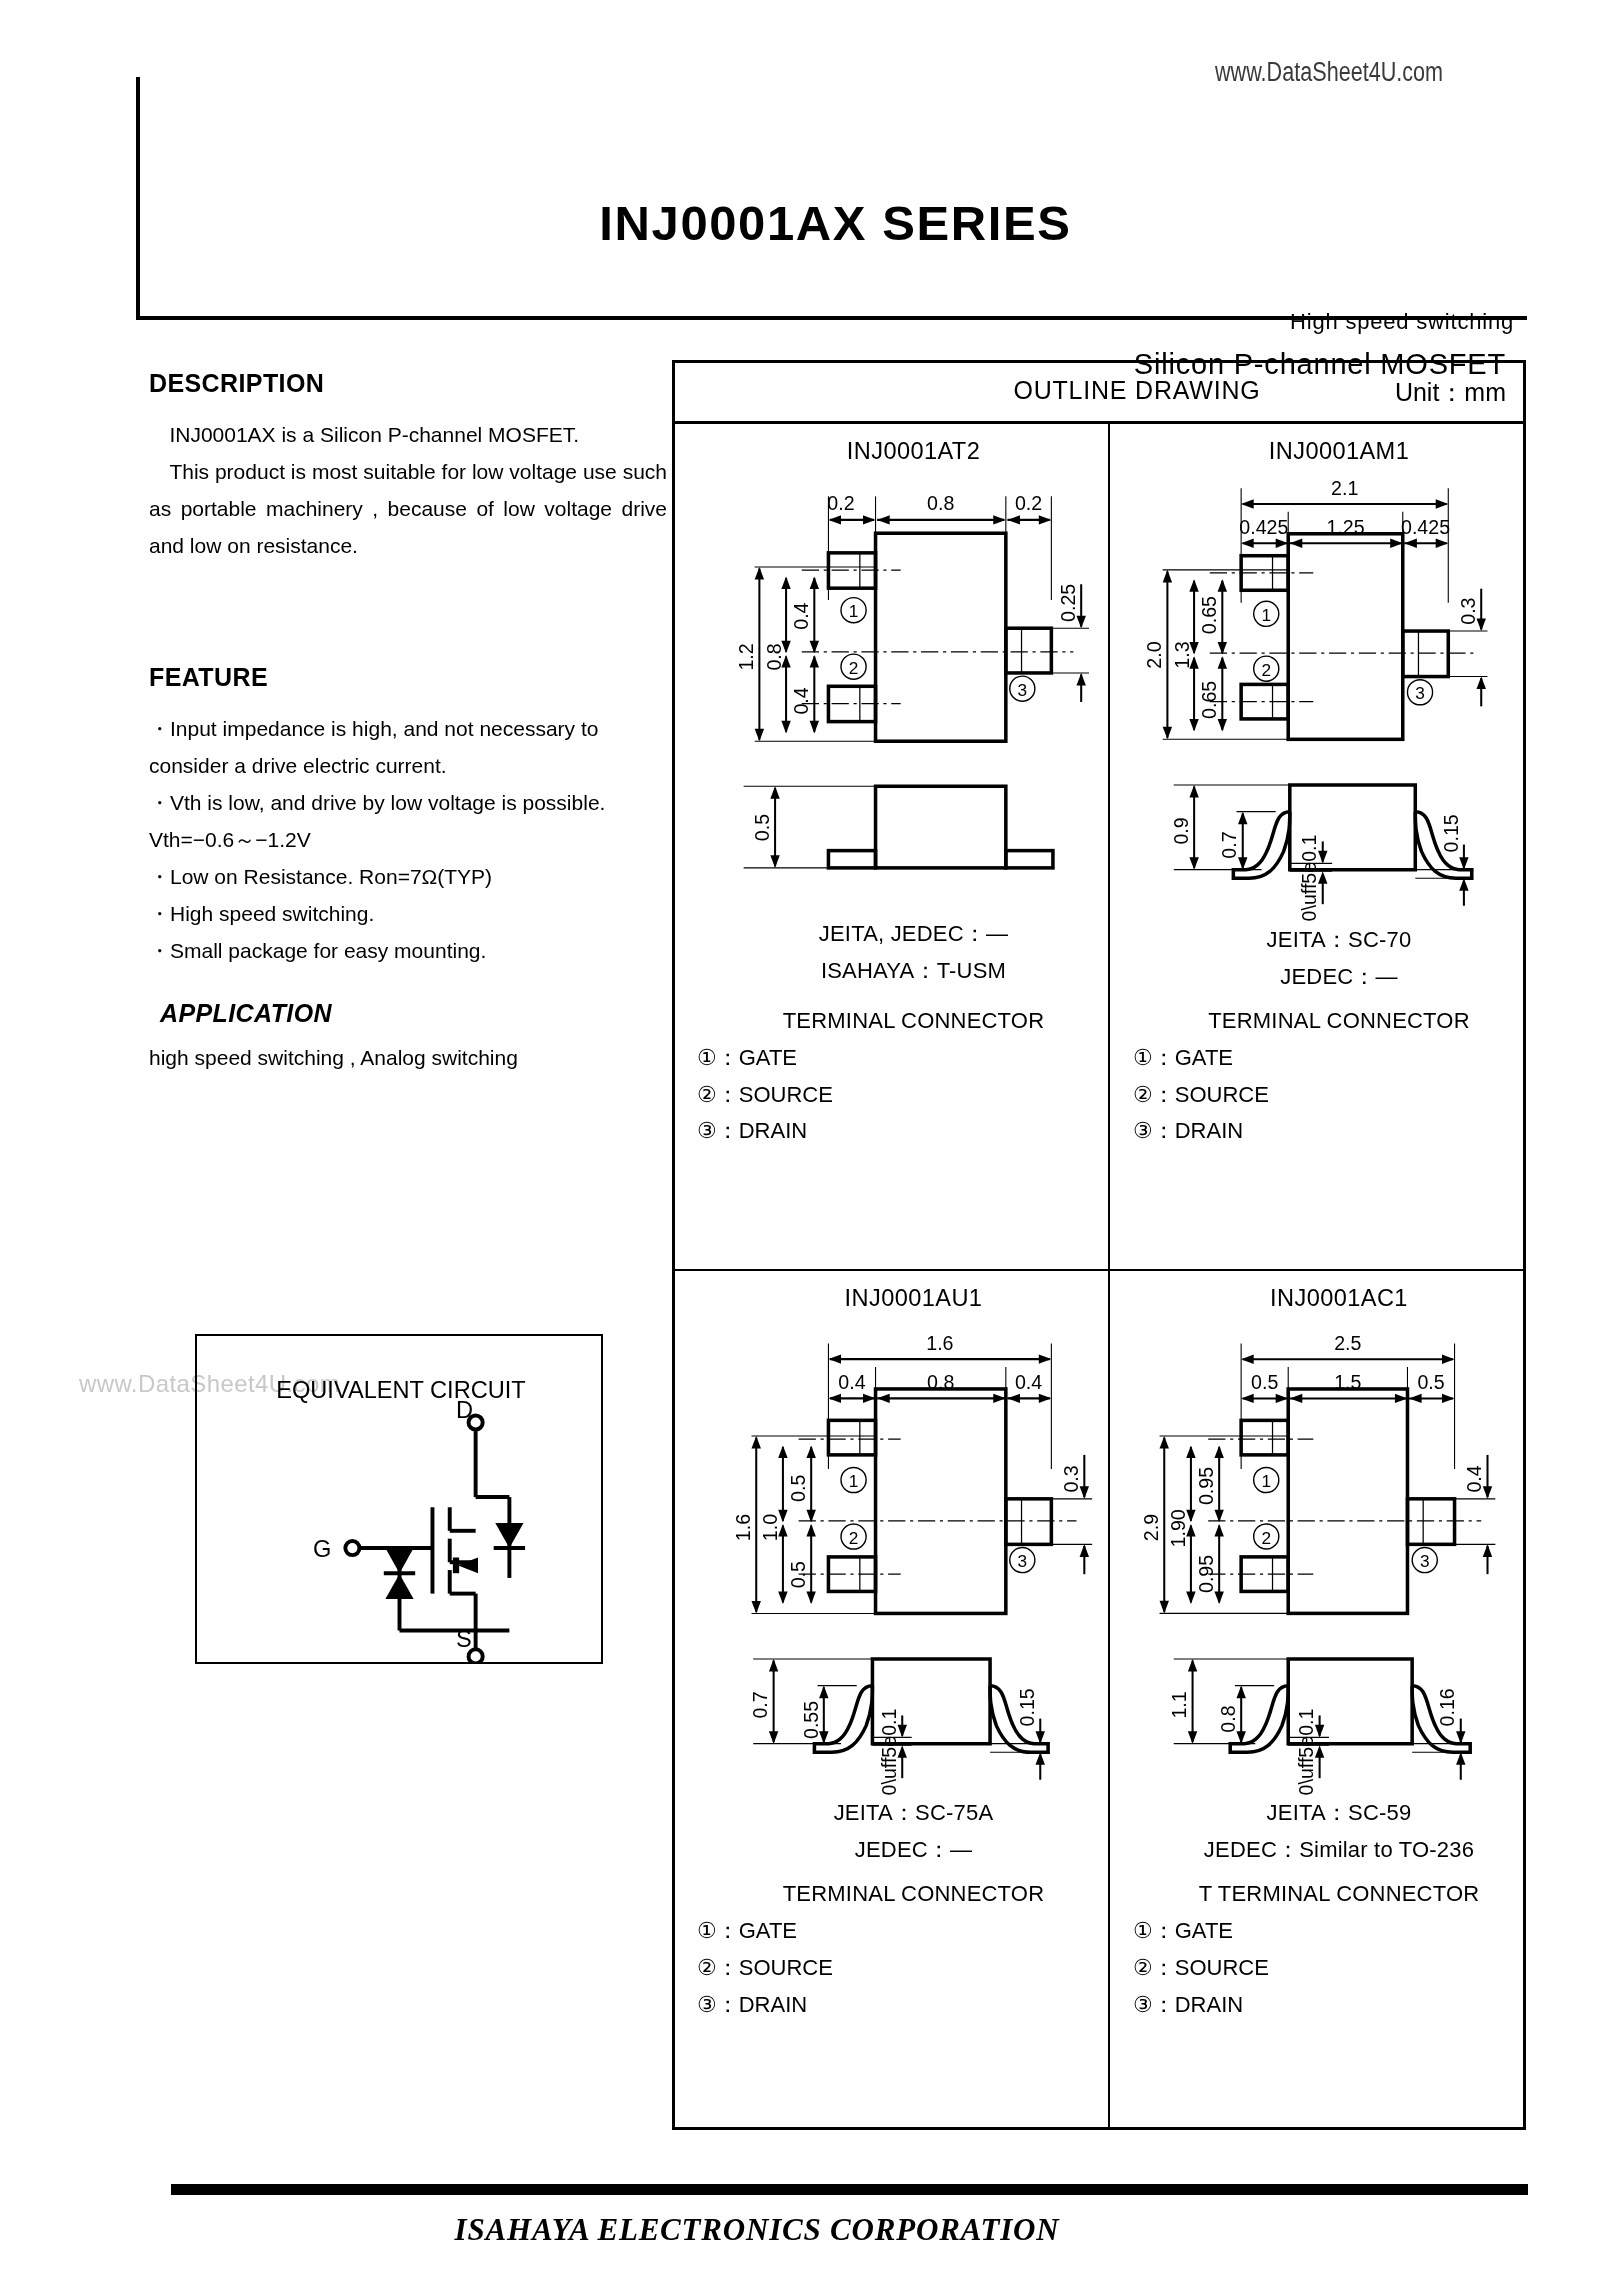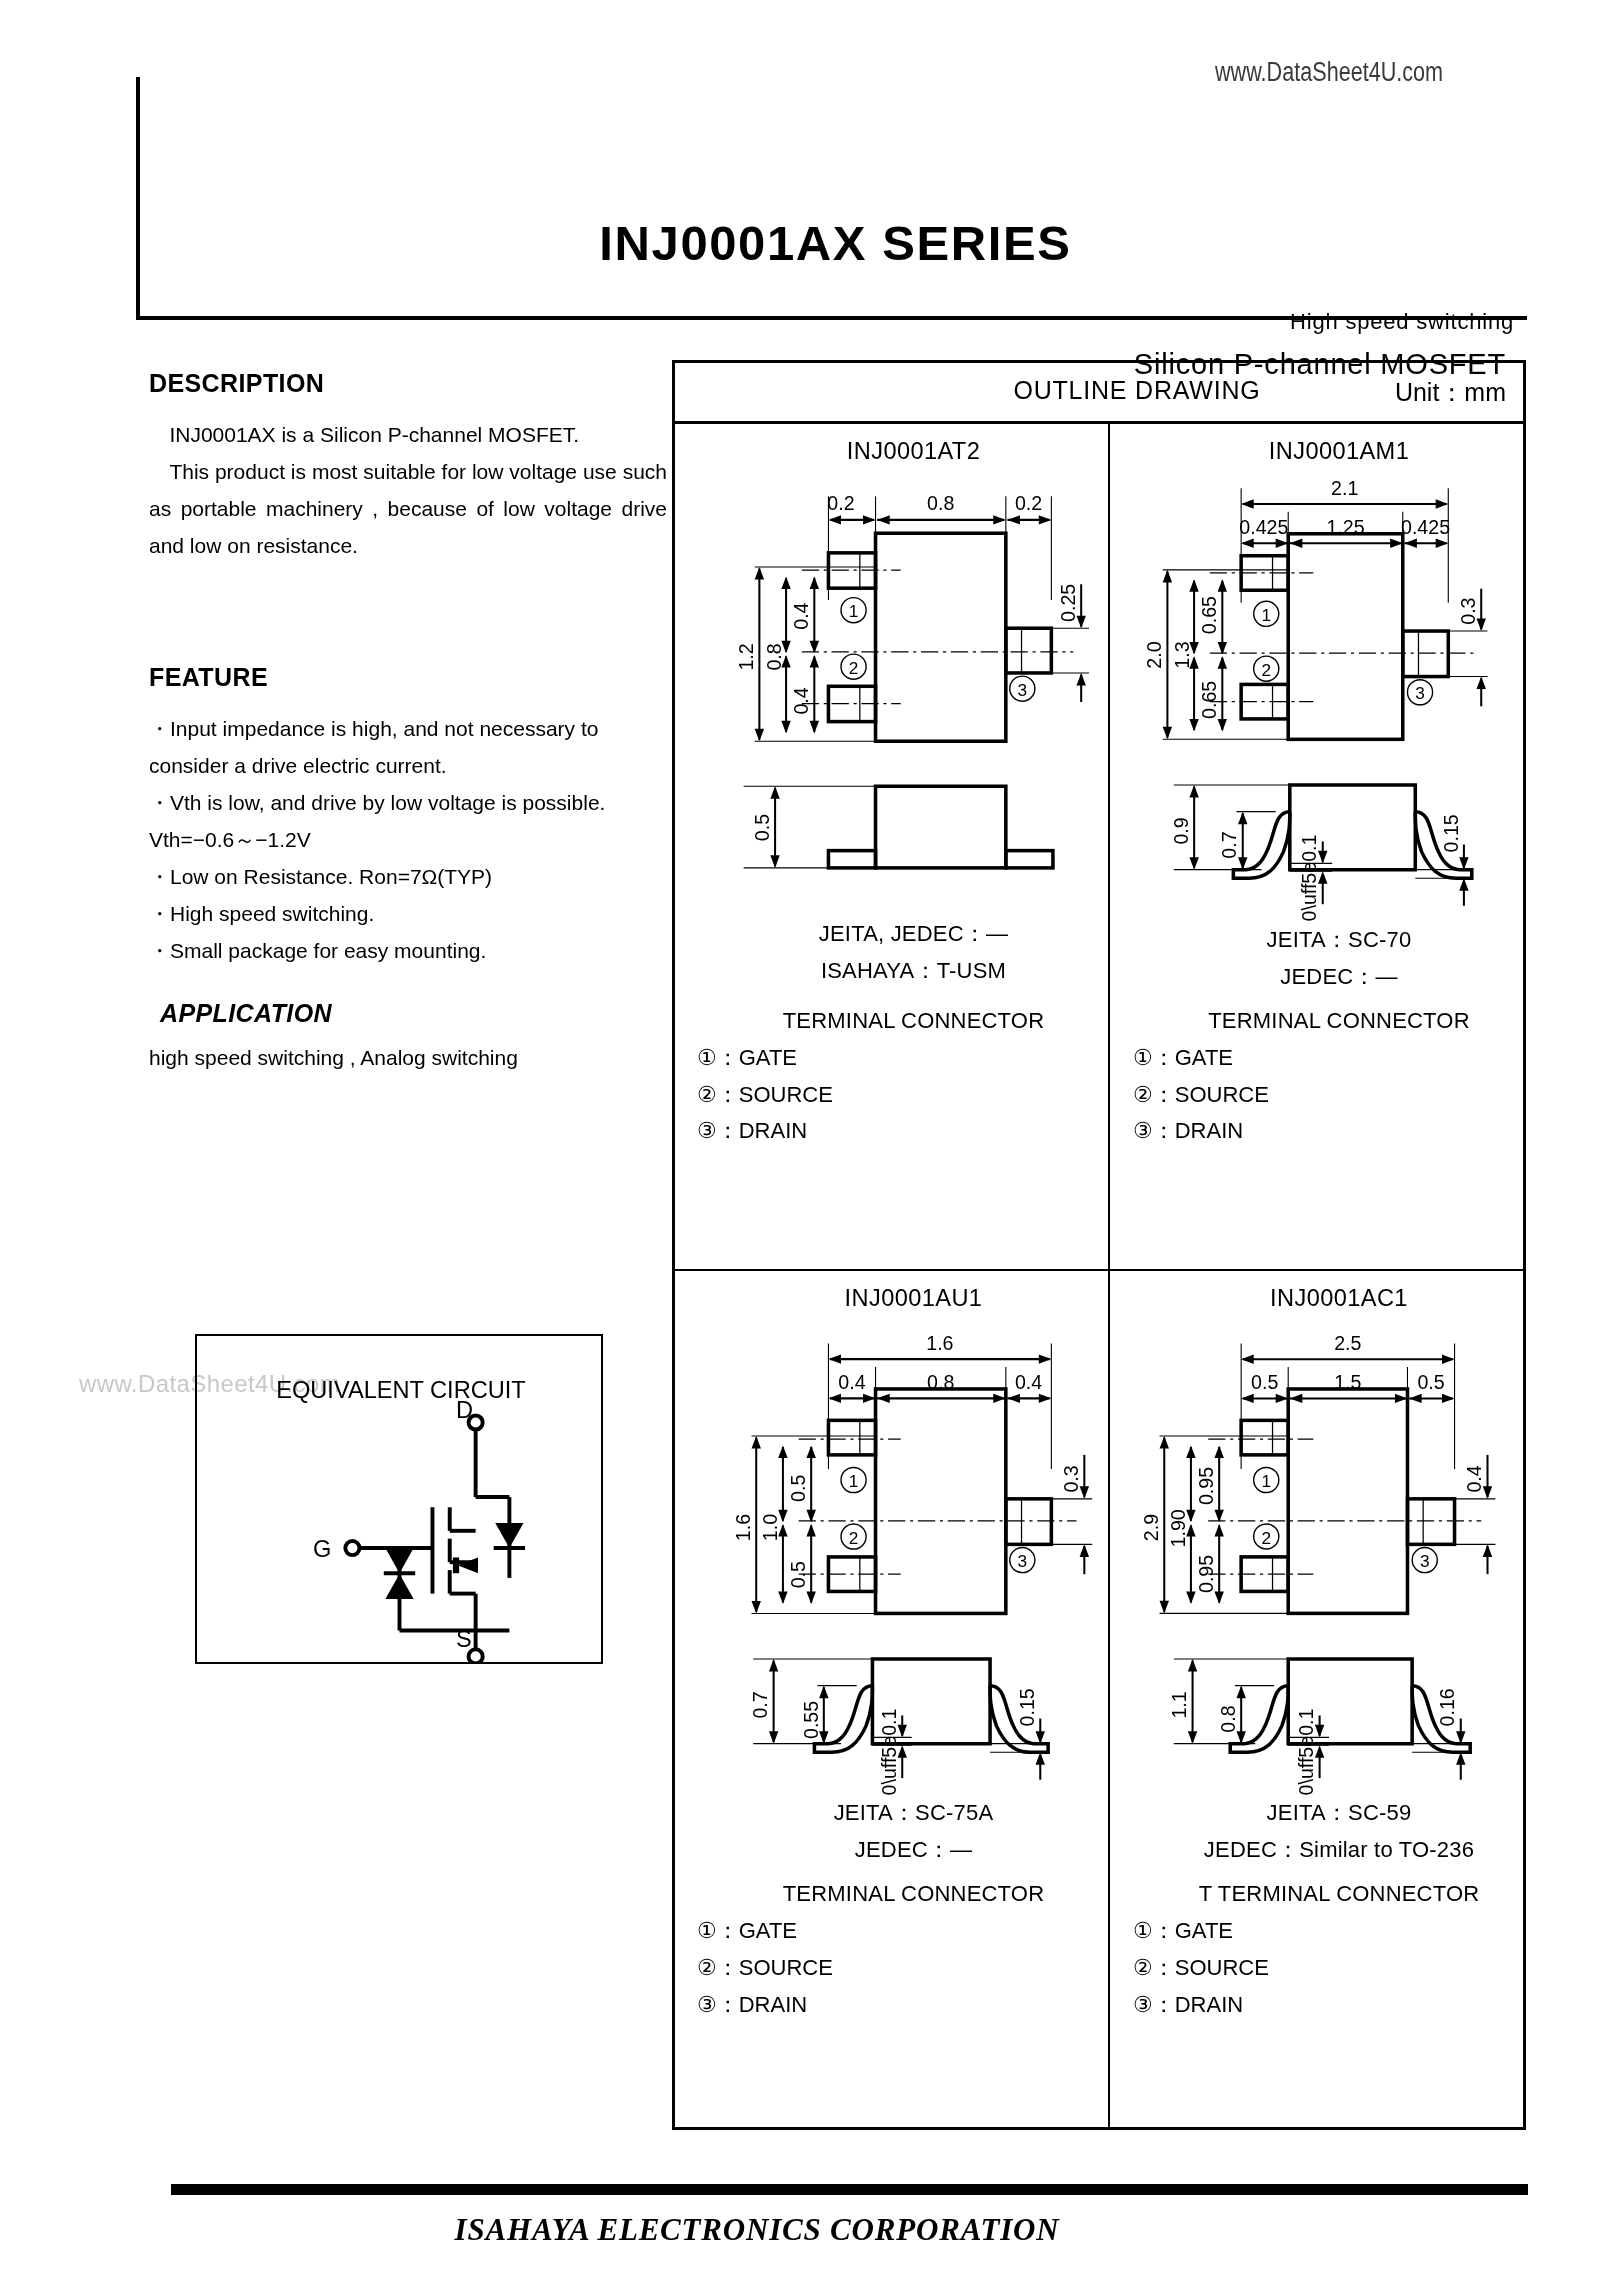--- a/index.html
+++ b/index.html
@@ -25,21 +25,20 @@
   
   .title-box {
     left:136px; top:77px; width:1391px; height:243px;
     border-left:4.7px solid #000; border-bottom:4.7px solid #000;
     box-sizing:border-box;
   }
   .title-main {
     left:0; top:118px; width:1391px; text-align:center;
     font-size:49px; font-weight:bold; letter-spacing:1.6px;
     transform:scaleX(1.0);
-    margin-top:20px;
   }
   .sub1 { left:8px; top:232px; width:1366px; text-align:right; font-size:22px; letter-spacing:0.8px; }
   .sub2 { left:0; top:271px; width:1366px; text-align:right; font-size:29px; letter-spacing:0.8px; }
 
   
   .sec-head { font-size:25px; font-weight:bold; letter-spacing:0.4px; }
   .body-txt { font-size:21px; line-height:37px; }
 
   #desc-head { left:149px; top:369px; }
   #desc-body { left:149px; top:416px; width:518px; text-align:justify; }

